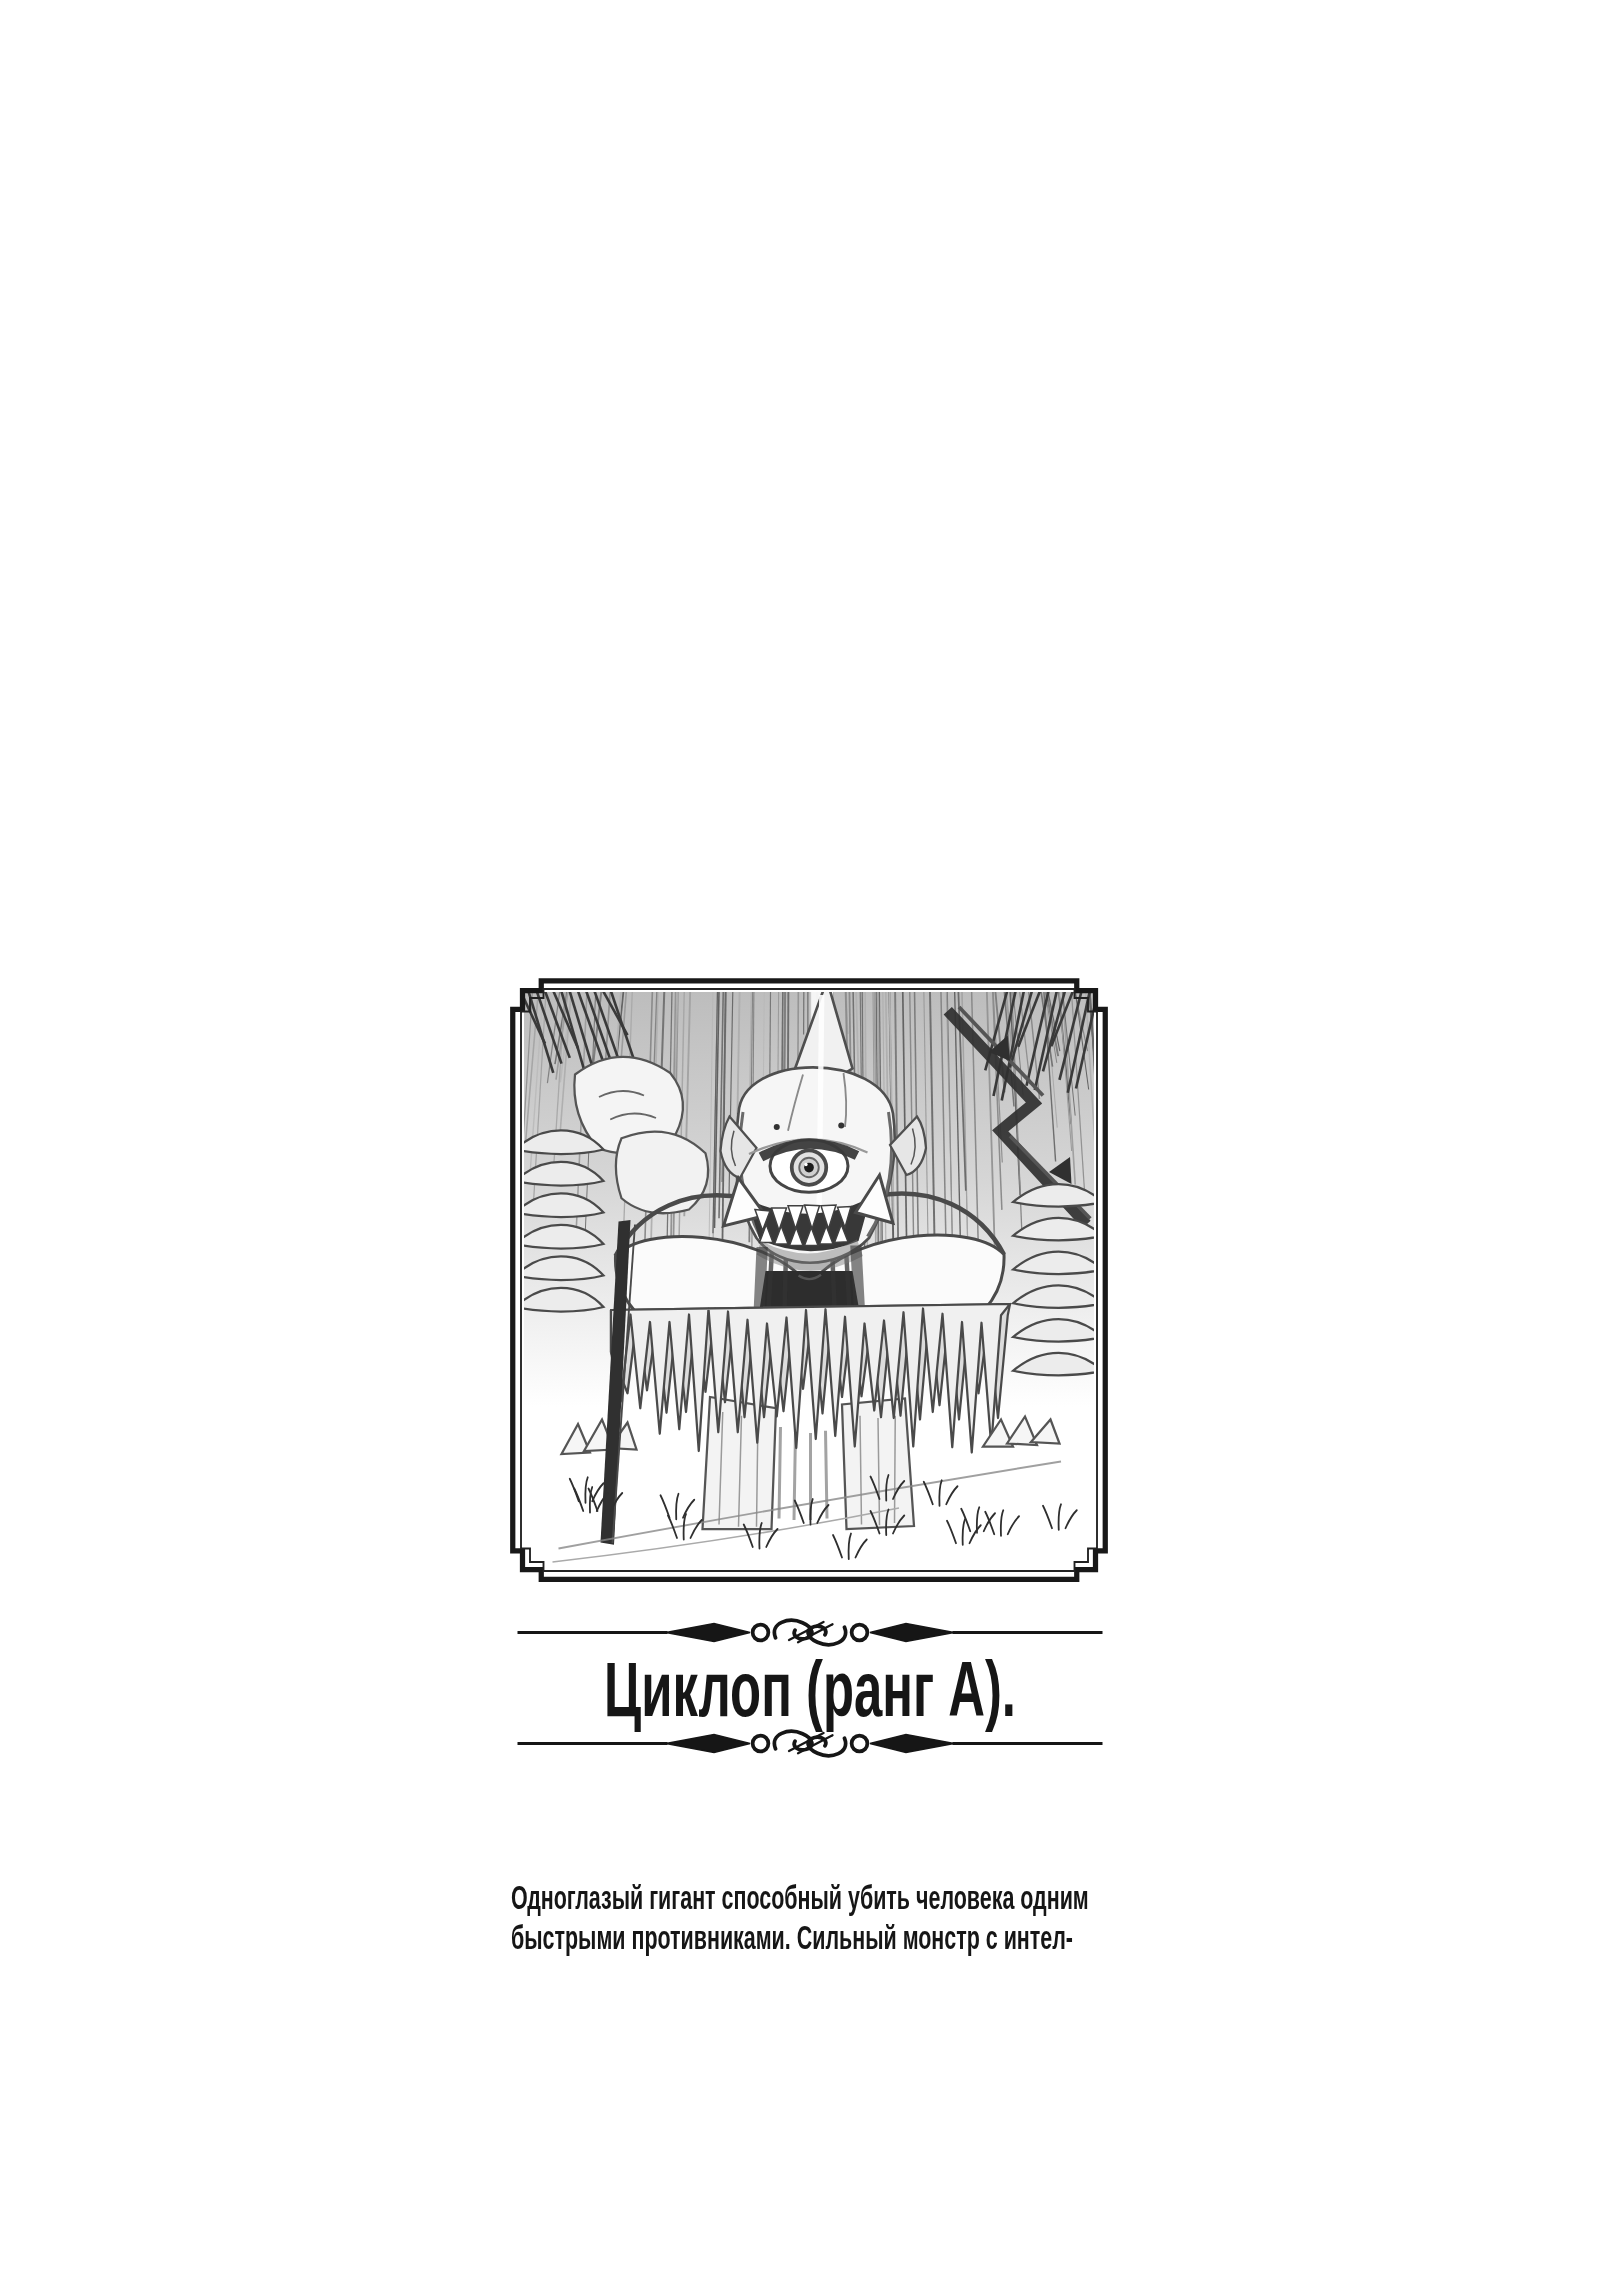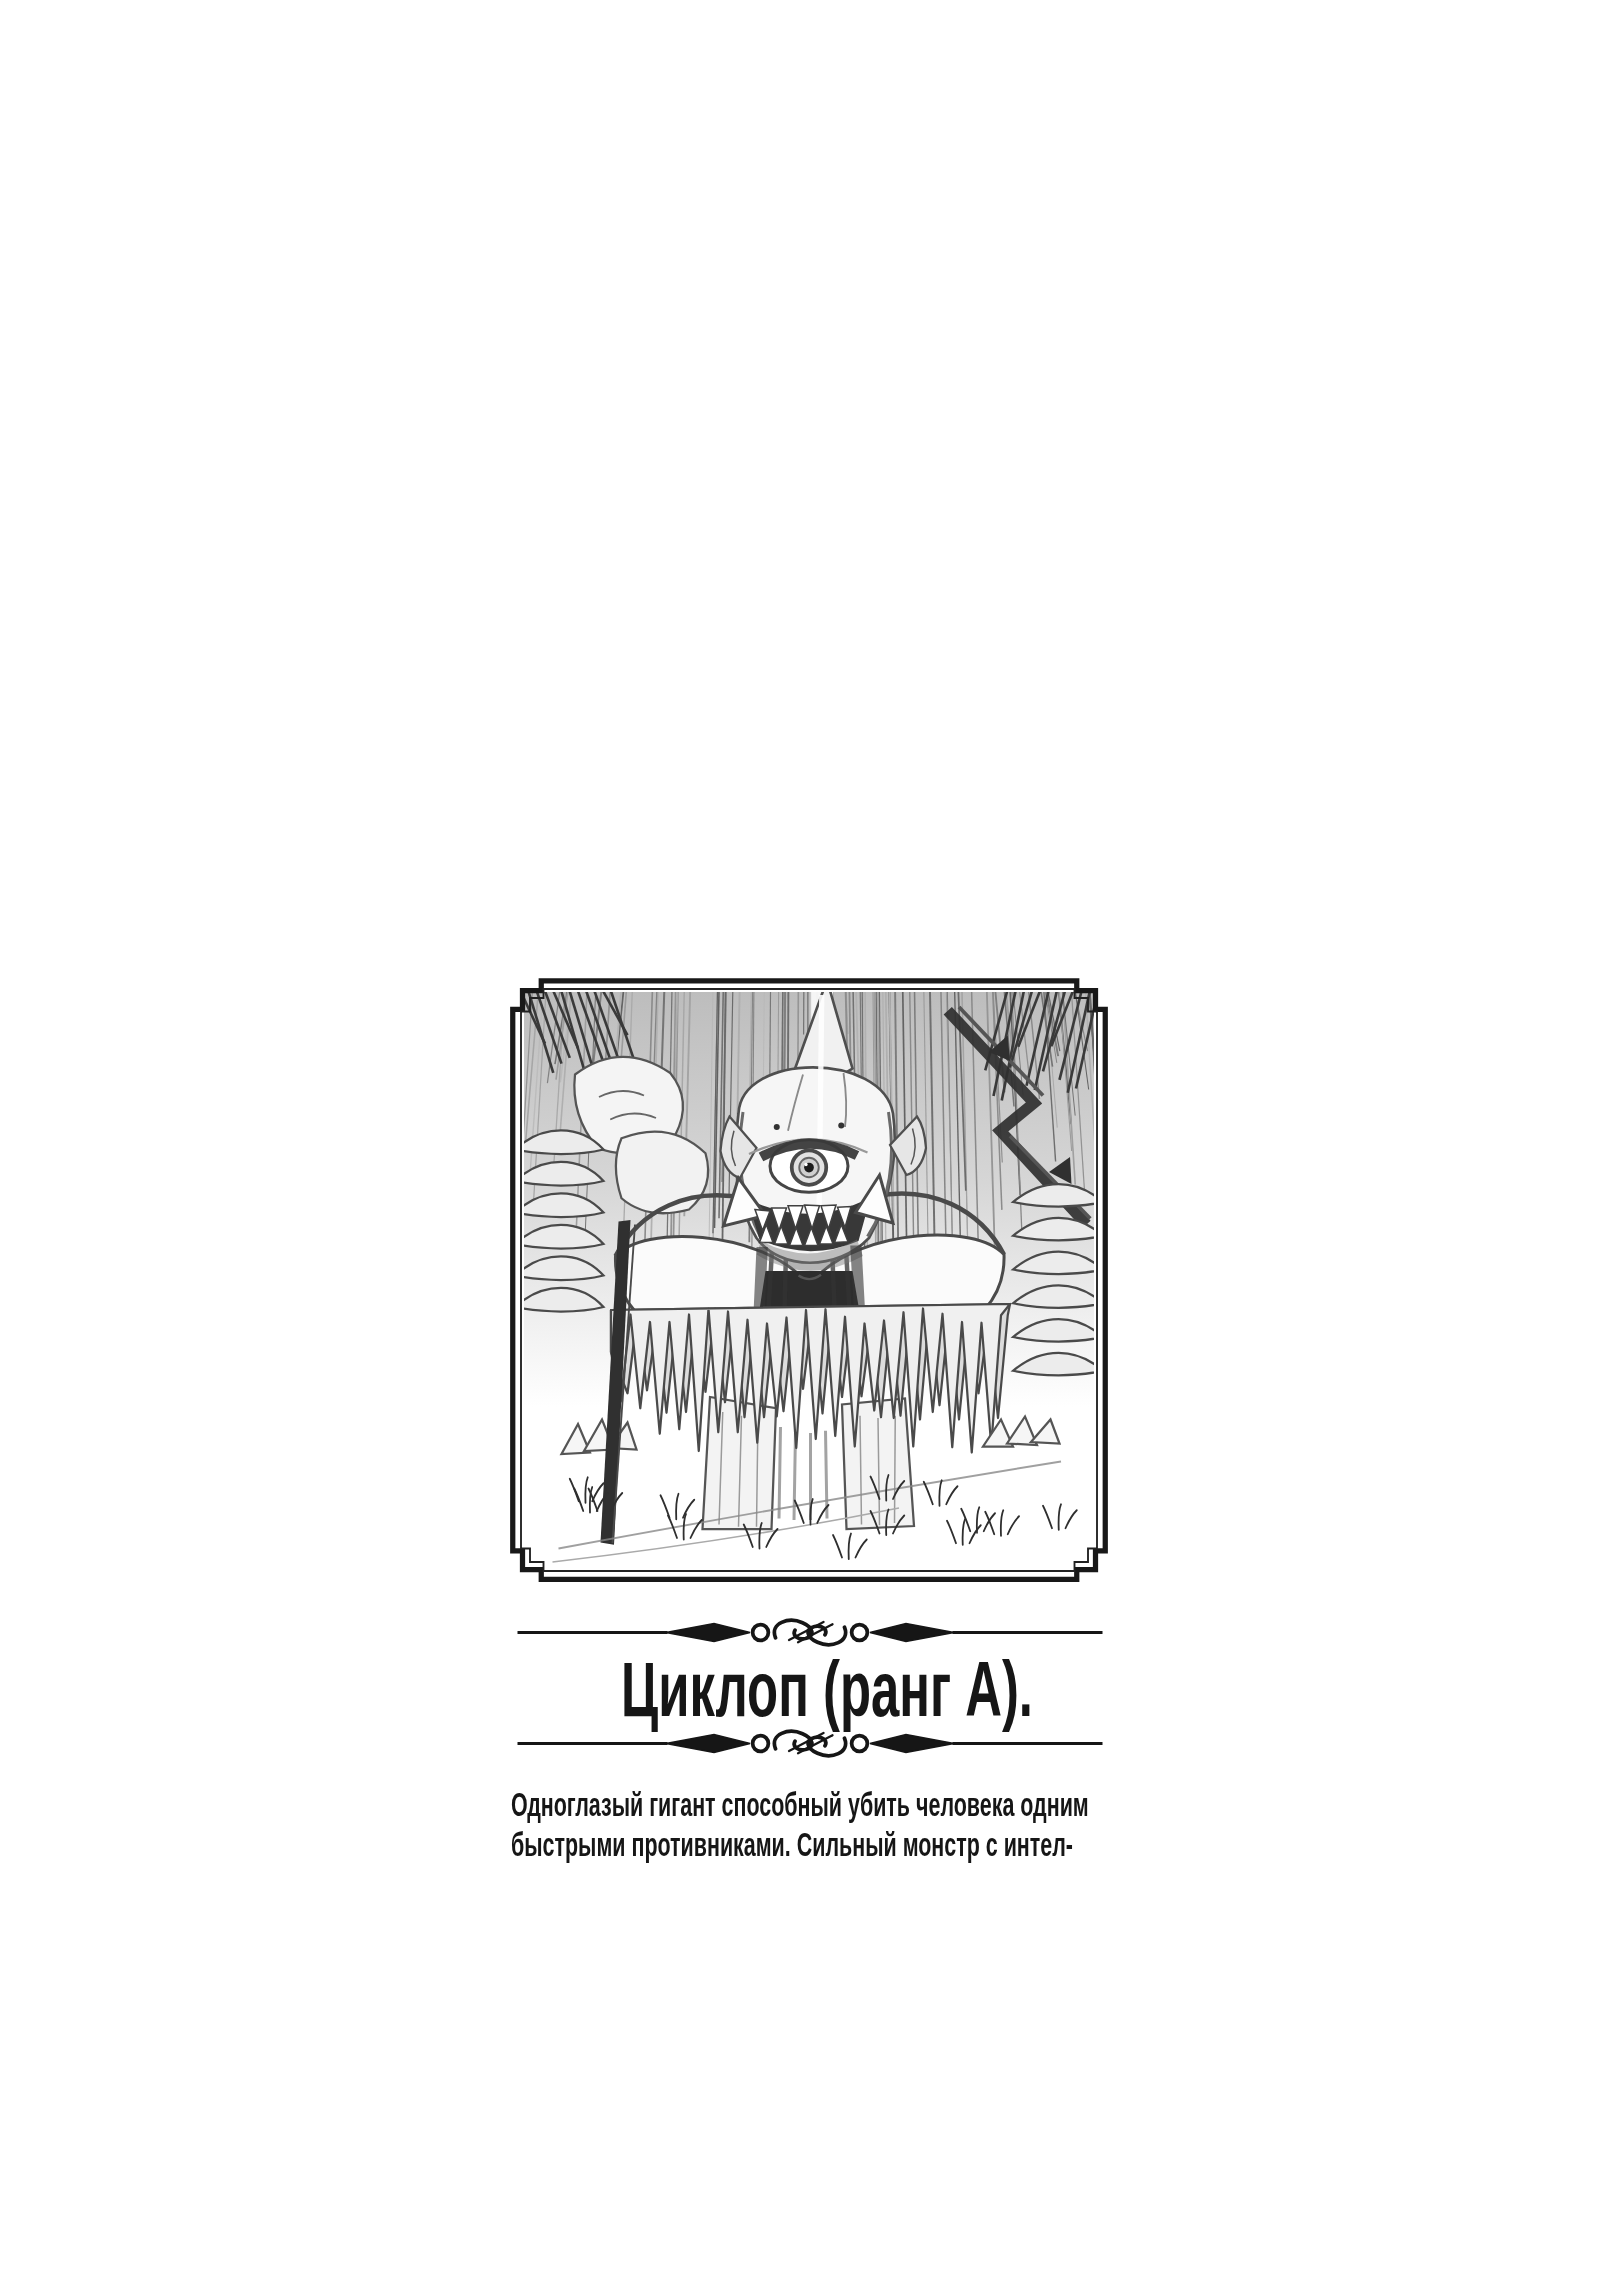--- a/index.html
+++ b/index.html
@@ -11,29 +11,29 @@
     color:var(--ink);
     margin:0 auto; overflow:hidden;
   }
   .panel { position:absolute; left:509px; top:977px; width:600px; height:606px; margin:0; }
   .panel svg { display:block; width:100%; height:100%; }
   .divider { position:absolute; left:511px; width:598px; height:33px; }
   .divider svg { display:block; width:100%; height:100%; color:var(--ink); }
   .divider-top { top:1616px; }
   .divider-bottom { top:1727px; }
   .title-wrap {
-    position:absolute; left:528px; top:1647px; width:598px; height:85px;
+    position:absolute; left:511px; top:1647px; width:598px; height:85px;
     display:flex; align-items:center; justify-content:center; margin:0;
   }
   .title-wrap span {
     font-size:77px; font-weight:bold; line-height:1;
     transform:scaleX(0.66); transform-origin:50% 50%;
     white-space:pre; letter-spacing:0;
   }
-  .desc { position:absolute; left:511px; top:1785px; width:619px; }
+  .desc { position:absolute; left:511px; top:1878px; width:619px; }
   .desc .line { height:40px; line-height:40px; white-space:pre; overflow:visible; }
   .desc .line span {
     display:inline-block; font-size:33px; font-weight:bold;
     transform:scaleX(0.65); transform-origin:0 50%; white-space:pre;
   }
 </style>
 </head>
 <body>
 
 <div class="page">

